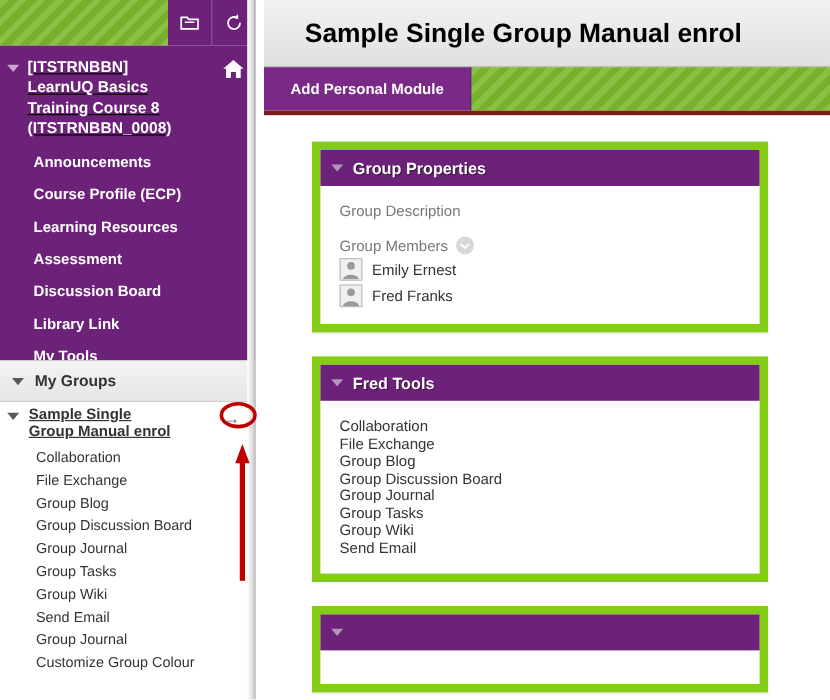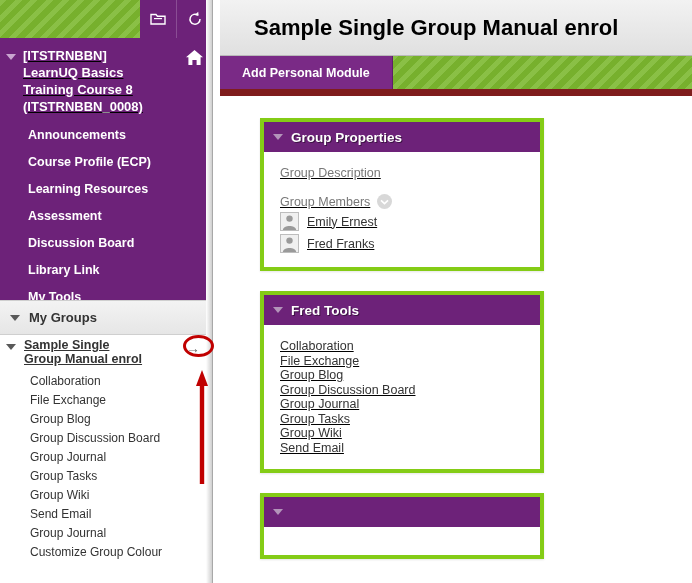--- a/index.html
+++ b/index.html
@@ -162,56 +162,56 @@
     background: linear-gradient(#f2f2f2, #e0e0e0);
     border-bottom: 1px solid #b9b9b9;
     display: flex; align-items: center;
   }
   #page-title {
     font-size: 22px; font-weight: bold; color: #000000;
     margin-left: 34px;
   }
   #module-bar {
     height: 40px; display: flex; align-items: stretch;
-    border-bottom: 7px solid #7f1d1d;
+    border-bottom: 4px solid #7f1d1d;
   }
   #add-personal-module {
     background: #7a2a86;
     color: #ffffff; font-size: 12.5px; font-weight: bold;
     display: flex; align-items: center; justify-content: center;
     padding: 0 22px; cursor: pointer;
     border-right: 1px solid #5d1f68;
   }
   #module-bar-green { flex: 1 1 auto; }
 
   #content-area { padding: 22px 0 0 40px; }
   .panel {
-    width: 284px; margin-bottom: 20px;
-    border: 4px solid #84cc16;
+    width: 380px; margin-bottom: 20px;
+    border: 7px solid #84cc16;
     background: #ffffff;
     box-shadow: 0 1px 2px rgba(0,0,0,0.10);
   }
   .panel-header {
     background: #6d2279; height: 30px;
     display: flex; align-items: center;
     padding-left: 9px;
   }
   .tri-down-light {
     width: 0; height: 0;
     border-left: 5px solid transparent;
     border-right: 5px solid transparent;
     border-top: 6px solid #b394ba;
     flex: none;
   }
   .panel-title {
     color: #ffffff; font-size: 13.5px; font-weight: bold;
     margin-left: 8px;
     text-shadow: 1px 1px 0 rgba(0,0,0,0.45);
   }
-  .panel-body { padding: 14px 14px 14px 16px; text-decoration: underline; }
+  .panel-body { padding: 14px 14px 14px 16px; }
 
   #group-description {
     color: #777777; font-size: 12.5px; margin-bottom: 14px;
   }
   #group-members-row {
     display: flex; align-items: center; margin-bottom: 0;
   }
   #group-members-label { color: #777777; font-size: 12.5px; }
   #group-members-toggle {
     width: 15px; height: 15px; border-radius: 50%;

